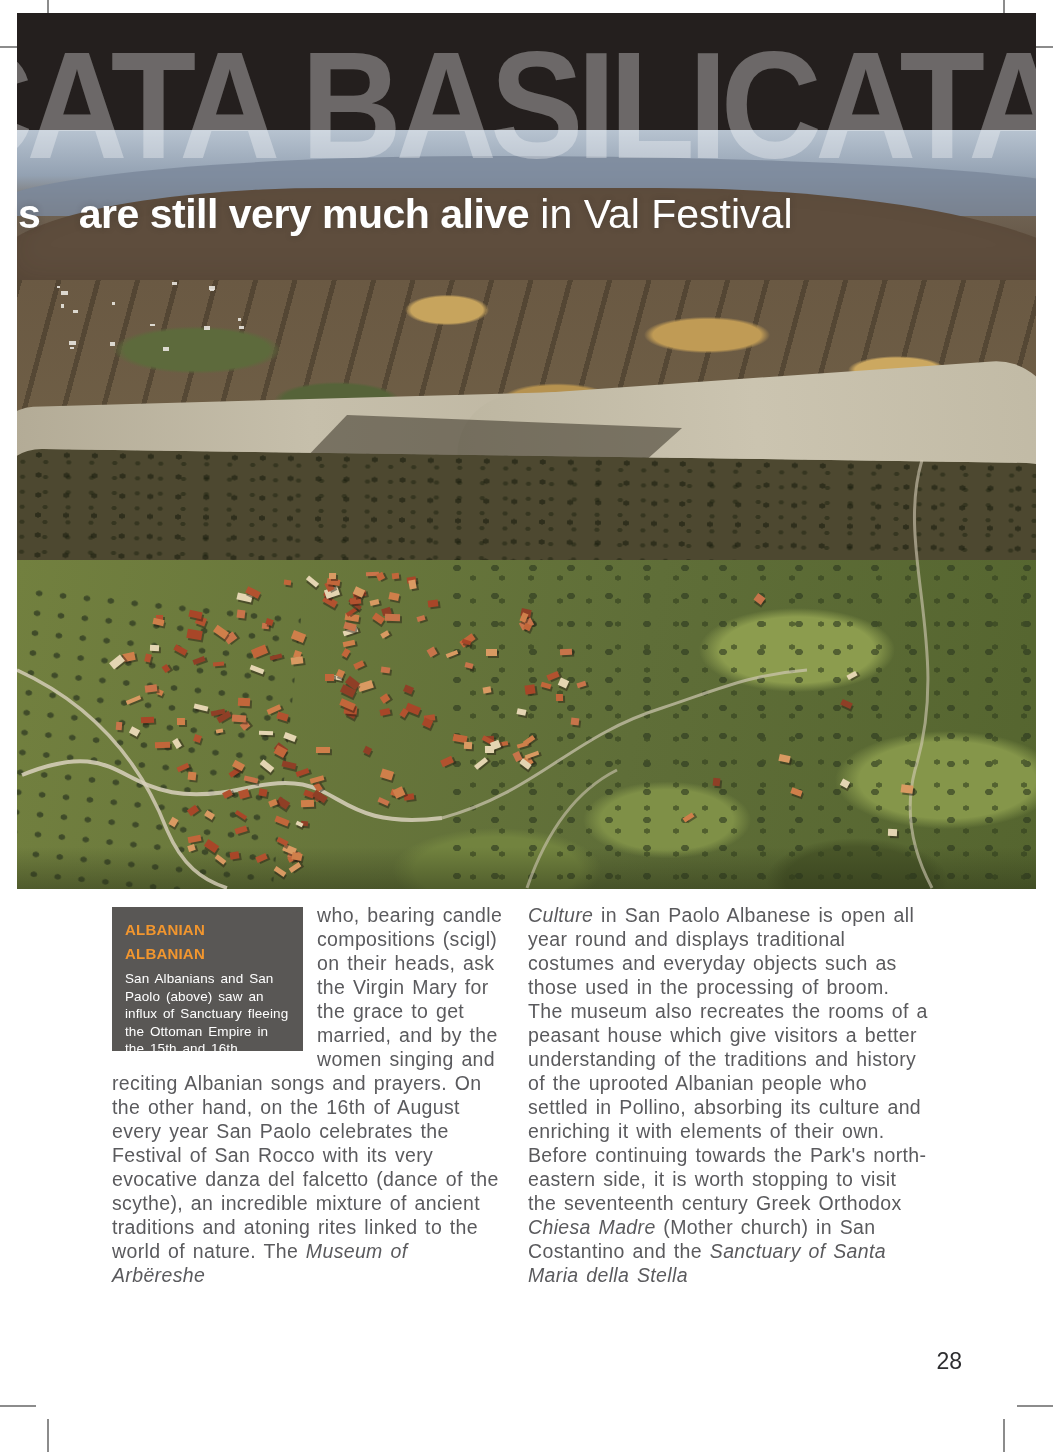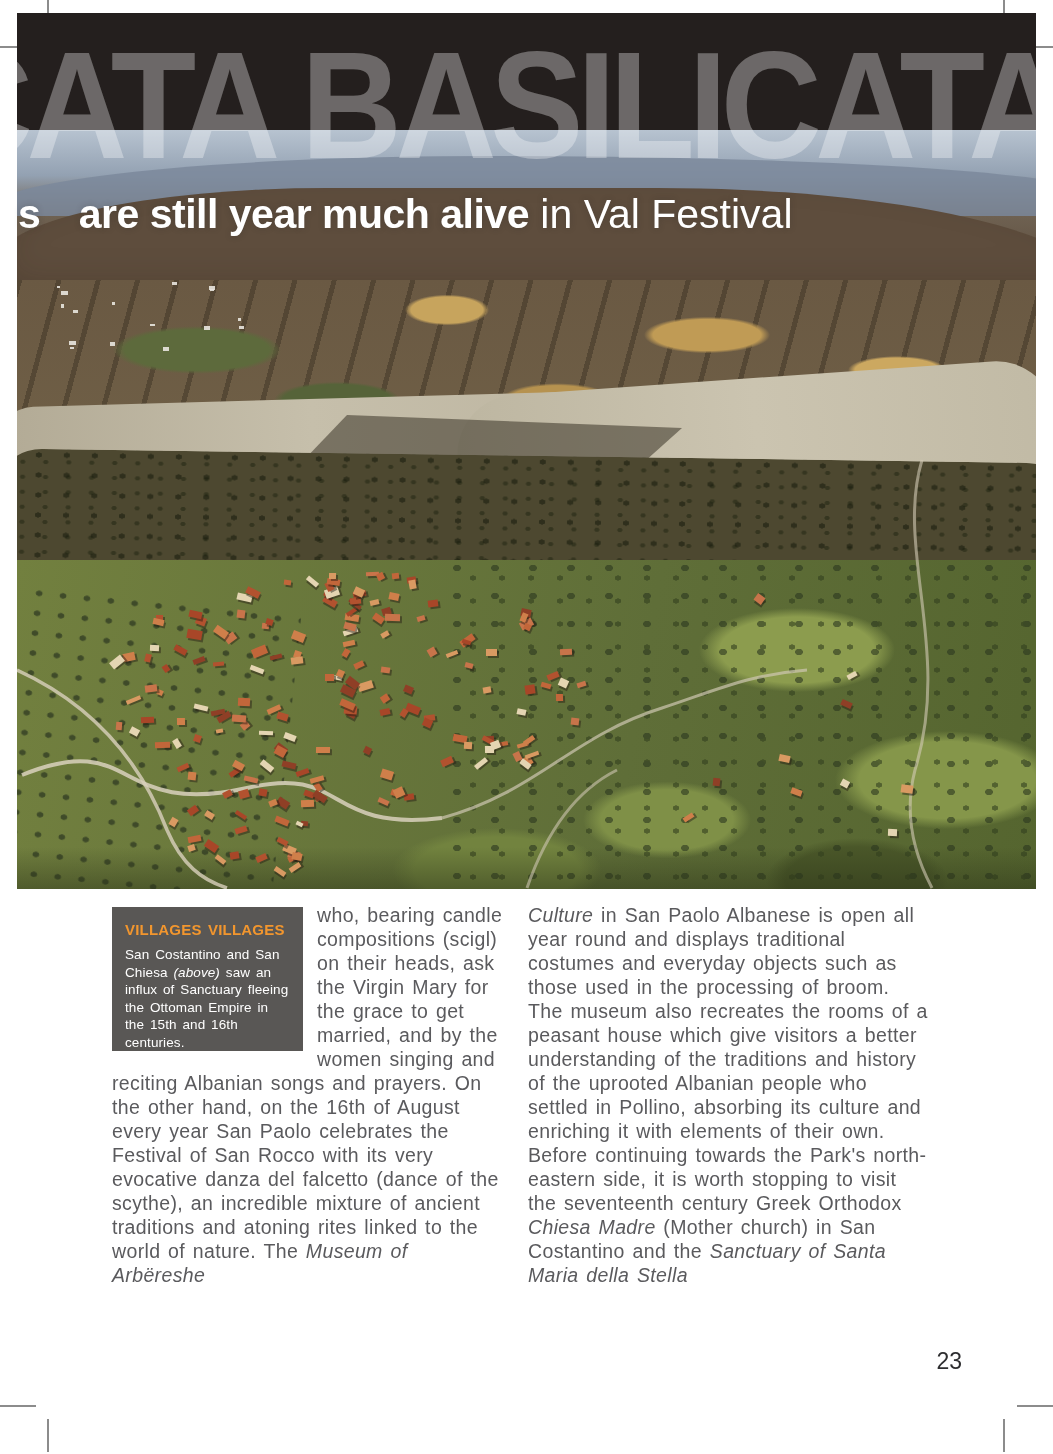--- a/index.html
+++ b/index.html
@@ -343,30 +343,30 @@
         <div style="left: 666px; top: 685px; width: 11px; height: 5px; background: rgb(207, 127, 74); transform: rotate(-33deg); box-shadow: rgba(35, 25, 18, 0.45) 2px 2px 0px;"></div>
       </div>
     <div class="ph ph-bottomfade"></div>
   </div>
 
   <div class="wm-clip">
     <div class="wm">CATA BASILICATA</div>
   </div>
 
   <div class="headline">
-    <span class="frag">s</span><span class="b">are still year much alive</span><span class="r"> in Val Festival</span>
+    <span class="frag">s</span><span class="b">are still very much alive</span><span class="r"> in Val Festival</span>
   </div>
 
   <div class="col-left bodytext">
     <div class="callout">
-      <div class="callout-title">VILLAGES VILLAGES</div>
-      <div class="callout-body"><span>San Costantino and San Chiesa </span><span style="font-style: italic;">(above)</span><span> saw an influx of Sanctuary fleeing the Ottoman Empire in the 15th and 16th centuries.</span></div>
+      <div class="callout-title">ALBANIAN ALBANIAN</div>
+      <div class="callout-body"><span>San Albanians and San Paolo </span><span style="">(above)</span><span> saw an influx of Sanctuary fleeing the Ottoman Empire in the 15th and 16th centuries.</span></div>
     </div>
     <span><span>who, bearing candle compositions (scigl) on their heads, ask the Virgin Mary for the grace to get married, and by the women singing and reciting Albanian songs and prayers. On the other hand, on the 16th of August every year San Paolo celebrates the Festival of San Rocco with its very evocative danza del falcetto (dance of the scythe), an incredible mixture of ancient traditions and atoning rites linked to the world of nature. The </span><span style="font-style: italic;">Museum of Arbëreshe</span></span>
   </div>
 
   <div class="col-right bodytext">
     <span><span style="font-style: italic;">Culture</span><span> in San Paolo Albanese is open all year round and displays traditional costumes and everyday objects such as those used in the processing of broom. The museum also recreates the rooms of a peasant house which give visitors a better understanding of the traditions and history of the uprooted Albanian people who settled in Pollino, absorbing its culture and enriching it with elements of their own. Before continuing towards the Park's north-eastern side, it is worth stopping to visit the seventeenth century Greek Orthodox </span><span style="font-style: italic;">Chiesa Madre</span><span> (Mother church) in San Costantino and the </span><span style="font-style: italic;">Sanctuary of Santa Maria della Stella</span></span>
   </div>
 
-  <div class="pagenum">23</div>
+  <div class="pagenum">28</div>
 
 </div>
 
 </body></html>

